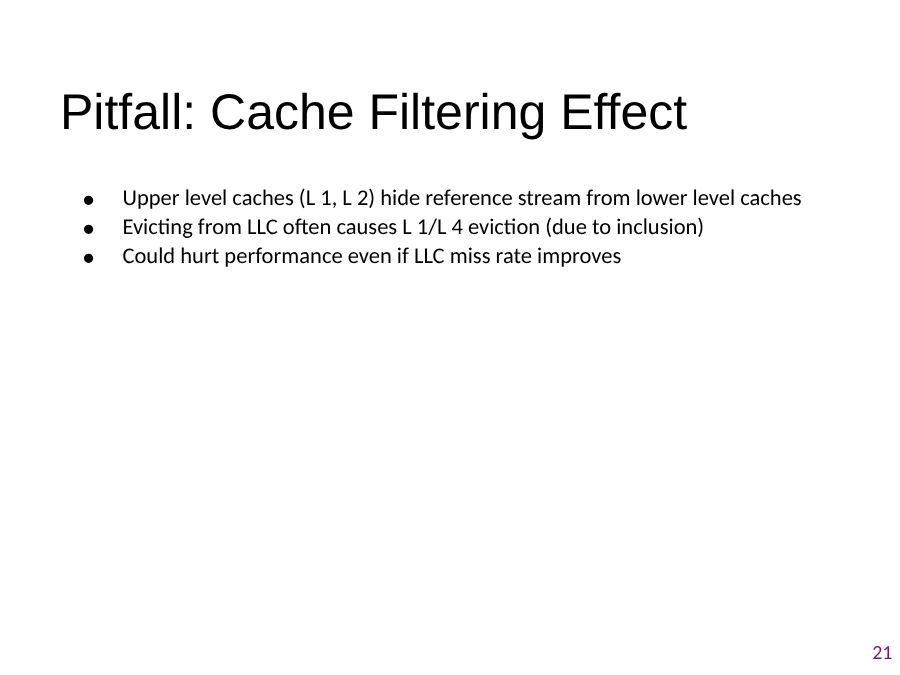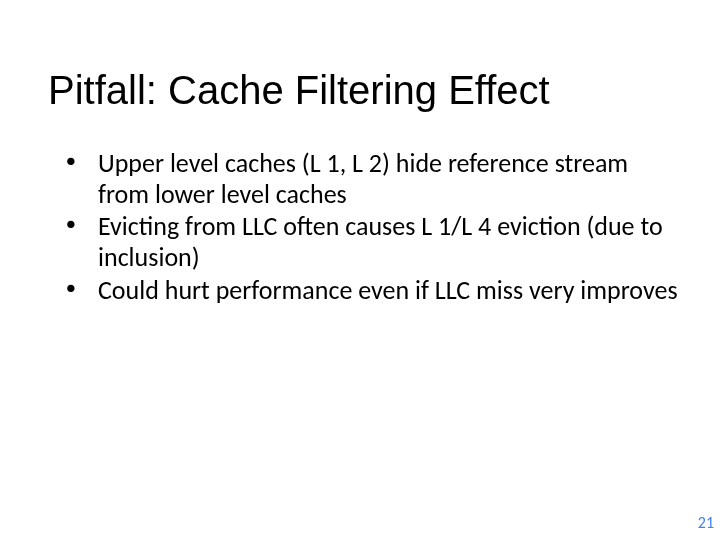--- a/index.html
+++ b/index.html
@@ -35,50 +35,50 @@
     right: 40px;
   }
   ul.bullets {
     list-style: none;
     margin: 0;
     padding: 0;
   }
   ul.bullets li {
     position: relative;
     padding-left: 32px;
-    font-size: 26px;
+    font-size: 18px;
     line-height: 1.18;
     margin-bottom: 2px;
     font-family: Calibri, Arial, sans-serif;
   }
   ul.bullets li::before {
     content: "●";
     position: absolute;
     left: 0;
     top: 4px;
     font-size: 16px;
     color: #000;
   }
   .pagenum {
     position: absolute;
     right: 6px;
     bottom: 8px;
     font-size: 16px;
-    color: #3b82f6;
+    color: #701a75;
     font-family: Calibri, Arial, sans-serif;
   }
 </style>
 </head>
 <body>
 
 <div class="slide">
   <div class="title">Pitfall: Cache Filtering Effect</div>
 
   <div class="body">
     <ul class="bullets">
       <li>Upper level caches (L 1, L 2) hide reference stream from lower level caches</li>
       <li>Evicting from LLC often causes L 1/L 4 eviction (due to inclusion)</li>
-      <li>Could hurt performance even if LLC miss very improves</li>
+      <li>Could hurt performance even if LLC miss rate improves</li>
     </ul>
   </div>
 
   <div class="pagenum">21</div>
 </div>
 
 </body></html>

